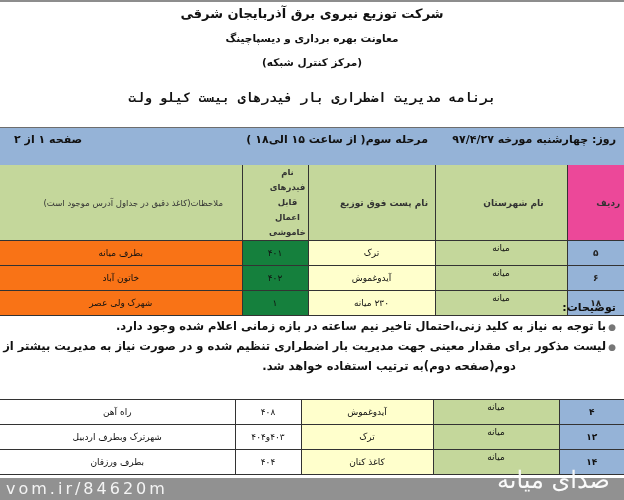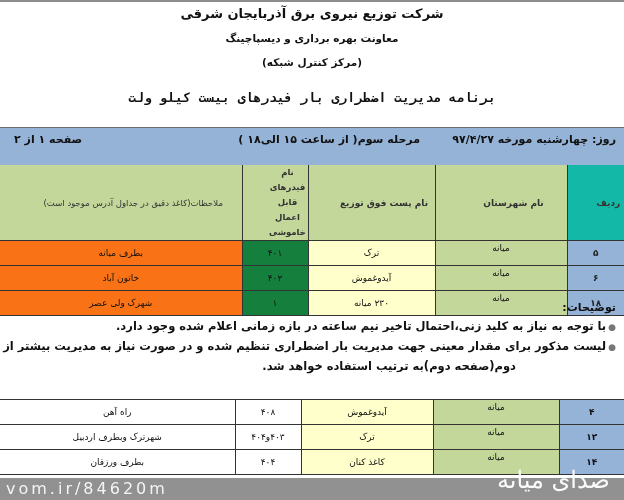--- a/index.html
+++ b/index.html
@@ -13,29 +13,29 @@
   .h2 { top:32px; font-size:10.5px; }
   .h3 { top:56px; font-size:10.5px; }
   .h4 { top:90px; font-size:13px;font-family:Liberation Mono, monospace; }
 
   .infobar {
     position:absolute; left:0; top:127px; width:624px; height:38px;
     background:#95b3d7; border-top:1px solid #6d6d6d; direction:rtl;
   }
   .infobar span { position:absolute; top:5px; font-size:11px; font-weight:bold; white-space:nowrap; }
   .ib-day { right:8px; }
-  .ib-phase { right:204px; }
+  .ib-phase { right:196px; }
   .ib-page { left:8px; font-size:10px;margin-left:6px; }
 
   table { border-collapse:collapse; position:absolute; direction:rtl; table-layout:fixed; }
   td, th { font-size:9px; text-align:center; vertical-align:middle; padding:0; overflow:hidden; white-space:nowrap; }
 
   #t1 { left:0; top:165px; width:624px; }
   #t1 th { height:52px; font-weight:bold; color:#333; border-right:1.5px solid #333; border-left:1.5px solid #333;padding-left:25px; }
-  #t1 th.col-radif { background:#14b8a6; border-right:none; }
+  #t1 th.col-radif { background:#ec4899; border-right:none; }
   #t1 th.col-city, #t1 th.col-sub, #t1 th.col-feeder, #t1 th.col-notes { background:#c4d79b; }
   #t1 th.col-feeder { white-space:normal; line-height:15px; font-size:8.5px; }
   #t1 th.col-notes { font-weight:normal; font-size:8.5px; border-left:none; }
   #t1 td { height:22px; border-top:1.5px solid #333; border-bottom:1.5px solid #333; border-right:1.5px solid #333; }
   #t1 td.c-radif { background:#95b3d7; border-right:none; color:#222; font-weight:bold; }
   #t1 td.c-city { background:#c4d79b; vertical-align:top; padding-top:2px; }
   #t1 td.c-sub { background:#ffffcc; }
   #t1 td.c-feeder { background:#15803d; }
   #t1 td.c-notes { background:#f97316;margin-left:32px; }
 

